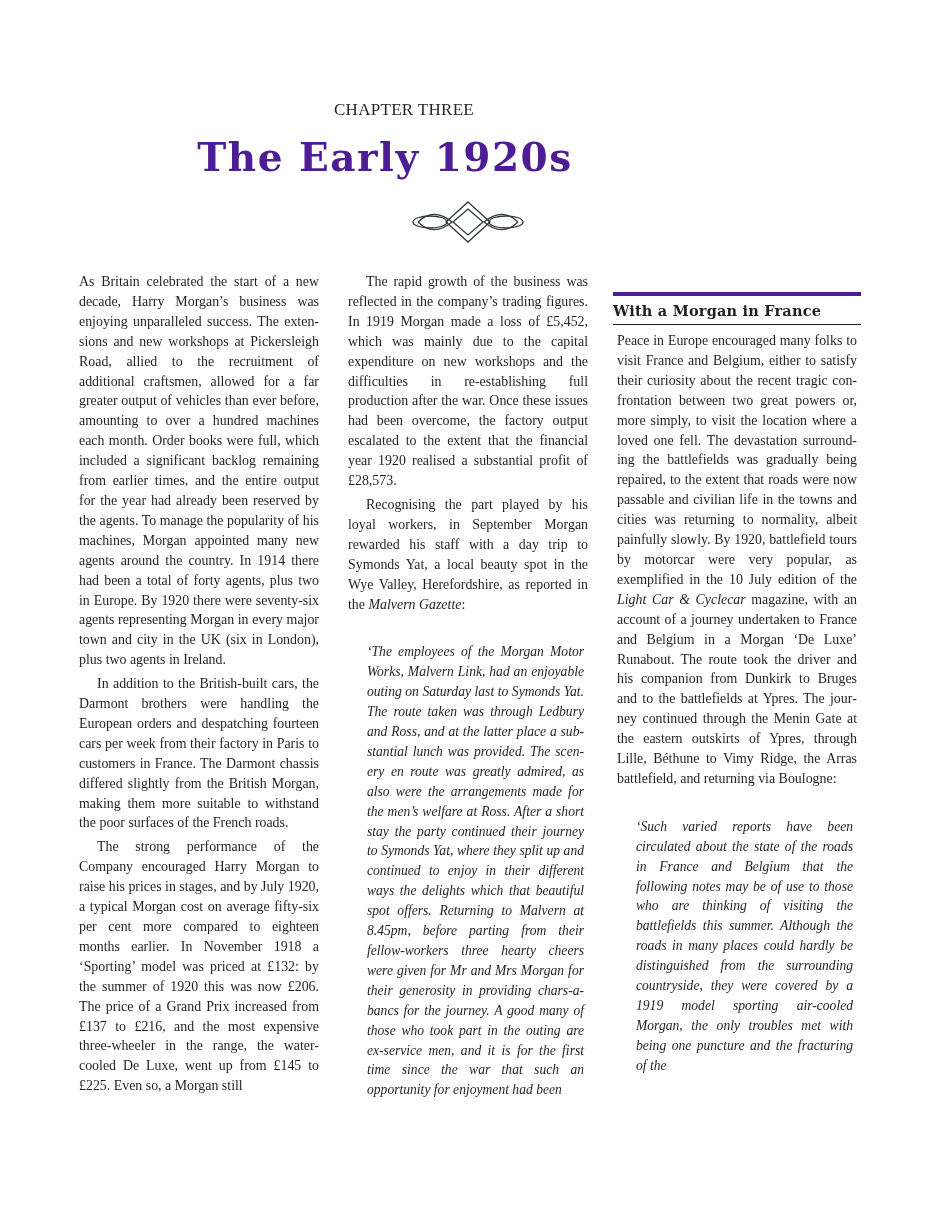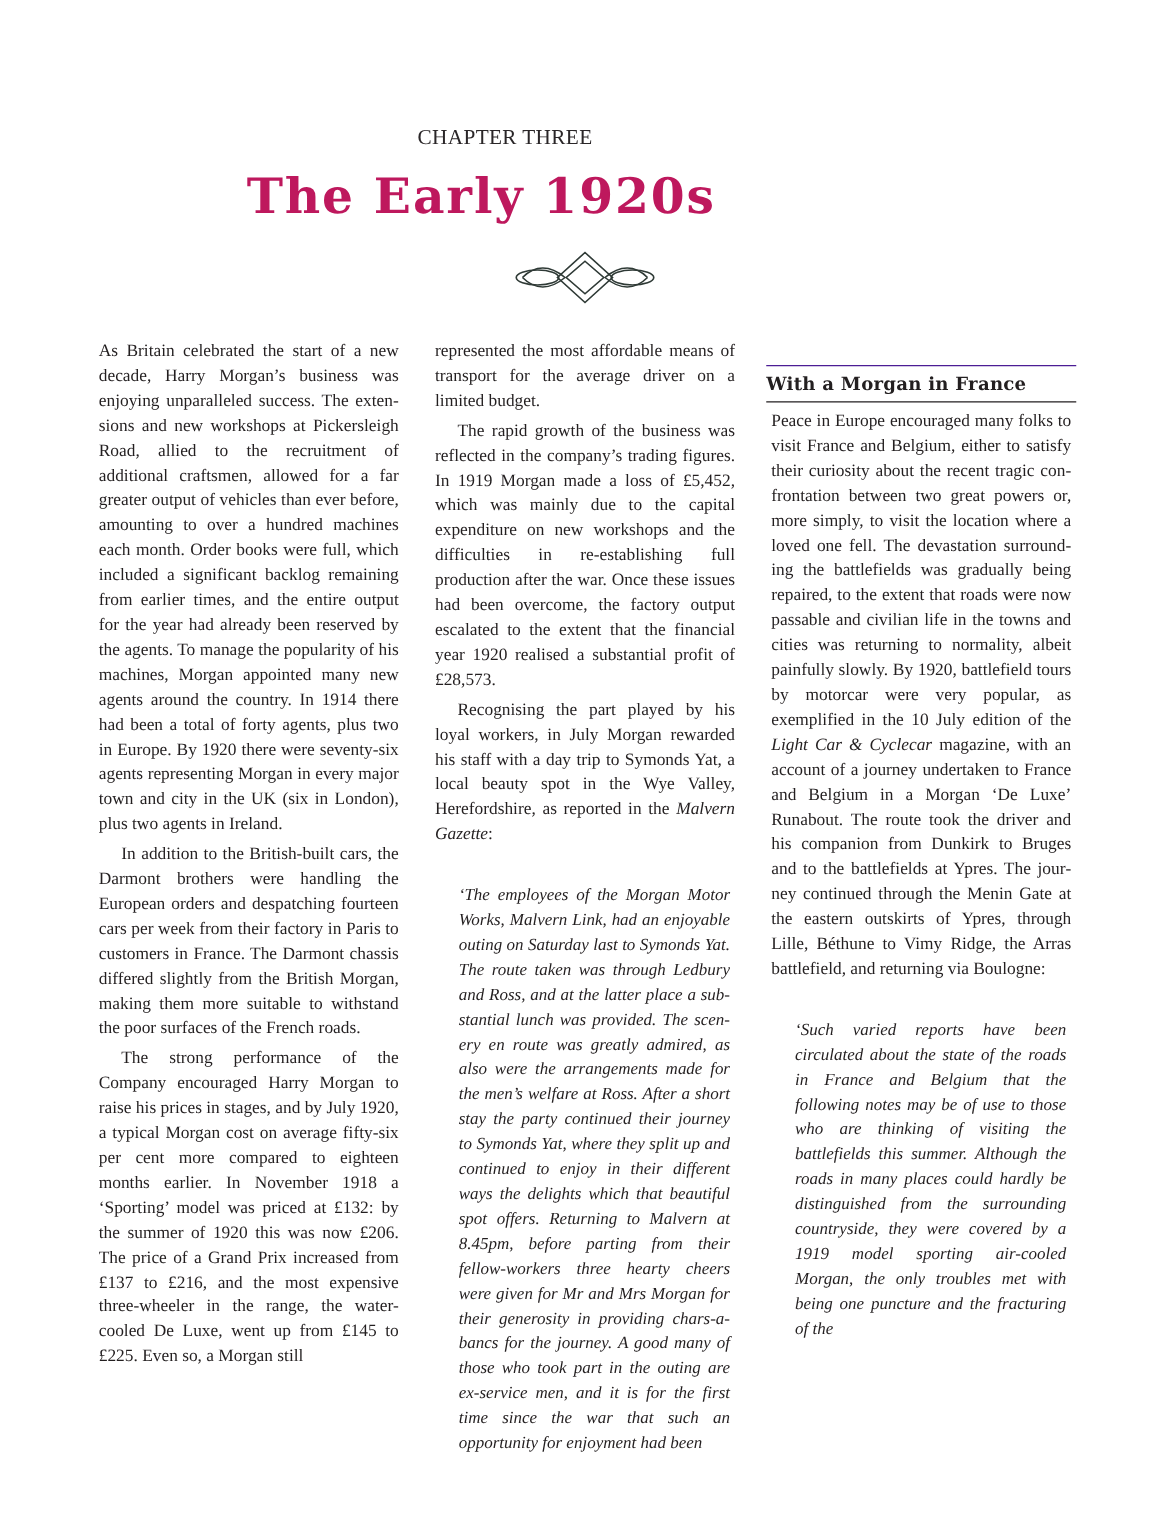--- a/index.html
+++ b/index.html
@@ -1,28 +1,28 @@
 <!DOCTYPE html>
 <html><head>
 <meta charset="utf-8">
 <style>
   html, body { margin: 0; padding: 0; background: #ffffff; }
   body { width: 930px; height: 1212px; position: relative; overflow: hidden; color: #231f20; font-family: "Liberation Serif", "DejaVu Serif", serif; }
   .chapter-label { position: absolute; top: 100px; left: 0; width: 808px; text-align: center; font-size: 17px; letter-spacing: 0.3px; color: #2a2628; }
-  .chapter-title { position: absolute; top: 134px; left: 0; width: 770px; text-align: center; font-family: "DejaVu Serif", serif; font-weight: bold; font-size: 39px; letter-spacing: 1.5px; color: #be185d; }
+  .chapter-title { position: absolute; top: 134px; left: 0; width: 770px; text-align: center; font-family: "DejaVu Serif", serif; font-weight: bold; font-size: 39px; letter-spacing: 1.5px; color: #4c1d95; }
   .ornament { position: absolute; top: 200px; left: 410px; width: 116px; height: 44px; }
   .col { position: absolute; top: 268px; width: 248px; font-size: 13.9px; line-height: 19.9px; text-align: justify; hyphens: manual; }
   .col1 { left: 75px; }
   .col2 { left: 344px; }
   .col3 { left: 613px; }
   .col p { margin: 4px; }
   .col p.indent { text-indent: 18px; }
   .quote { font-style: italic; padding-left: 19px; padding-right: 4px; font-size: 13.6px; line-height: 19.9px; text-align: justify; margin: 0; }
   .q-gap { height: 20px; }
-  .heading-block { border-top: 1px solid #4c1d95; border-bottom: 1px solid #231f20; margin: 24px 0 6px 0; padding: 5px 0 3px 0; }
+  .heading-block { border-top: 4px solid #4c1d95; border-bottom: 1px solid #231f20; margin: 24px 0 6px 0; padding: 5px 0 3px 0; }
   .heading-block h2 { margin: 0; font-family: "DejaVu Serif", serif; font-size: 14.5px; font-weight: bold; line-height: 20px; letter-spacing: 0.2px; }
   em { font-style: italic; }
 </style>
 </head>
 <body>
 
 <div class="chapter-label">CHAPTER THREE</div>
 <div class="chapter-title">The Early 1920s</div>
 
 <svg class="ornament" viewBox="0 0 116 44">
@@ -36,23 +36,22 @@
   </g>
 </svg>
 
 <div class="col col1">
   <p>As Britain celebrated the start of a new decade, Harry Morgan’s business was enjoying unparalleled success. The exten­sions and new workshops at Pickersleigh Road, allied to the recruitment of additional craftsmen, allowed for a far greater output of vehicles than ever before, amounting to over a hundred machines each month. Order books were full, which included a significant backlog remaining from earlier times, and the entire output for the year had already been reserved by the agents. To manage the popularity of his machines, Morgan appointed many new agents around the country. In 1914 there had been a total of forty agents, plus two in Europe. By 1920 there were seventy-six agents rep­resenting Morgan in every major town and city in the UK (six in London), plus two agents in Ireland.</p>
   <p class="indent">In addition to the British-built cars, the Darmont brothers were handling the European orders and despatching fourteen cars per week from their fac­tory in Paris to customers in France. The Darmont chassis differed slightly from the British Morgan, making them more suitable to withstand the poor surfaces of the French roads.</p>
   <p class="indent">The strong performance of the Company encouraged Harry Morgan to raise his prices in stages, and by July 1920, a typical Morgan cost on average fifty-six per cent more compared to eigh­teen months earlier. In November 1918 a ‘Sporting’ model was priced at £132: by the summer of 1920 this was now £206. The price of a Grand Prix increased from £137 to £216, and the most expen­sive three-wheeler in the range, the water-cooled De Luxe, went up from £145 to £225. Even so, a Morgan still</p>
 </div>
 
 <div class="col col2">
-  <p>represented the most affordable means of transport for the average driver on a limited budget.</p>
   <p class="indent">The rapid growth of the business was reflected in the company’s trading figures. In 1919 Morgan made a loss of £5,452, which was mainly due to the capital expenditure on new workshops and the difficulties in re-establishing full production after the war. Once these issues had been overcome, the factory output escalated to the extent that the financial year 1920 realised a substantial profit of £28,573.</p>
-  <p class="indent"><span>Recognising the part played by his loyal workers, in July Morgan rewarded his staff with a day trip to Symonds Yat, a local beauty spot in the Wye Valley, Herefordshire, as reported in the </span><em>Malvern Gazette</em><span>:</span></p>
+  <p class="indent"><span>Recognising the part played by his loyal workers, in September Morgan rewarded his staff with a day trip to Symonds Yat, a local beauty spot in the Wye Valley, Herefordshire, as reported in the </span><em>Malvern Gazette</em><span>:</span></p>
   <div class="q-gap"></div>
   <p class="quote">‘The employees of the Morgan Motor Works, Malvern Link, had an enjoyable outing on Saturday last to Symonds Yat. The route taken was through Ledbury and Ross, and at the latter place a sub­stantial lunch was provided. The scen­ery en route was greatly admired, as also were the arrangements made for the men’s welfare at Ross. After a short stay the party continued their journey to Symonds Yat, where they split up and continued to enjoy in their different ways the delights which that beautiful spot offers. Returning to Malvern at 8.45pm, before parting from their fellow-workers three hearty cheers were given for Mr and Mrs Morgan for their generosity in providing chars-a-bancs for the journey. A good many of those who took part in the outing are ex-service men, and it is for the first time since the war that such an opportunity for enjoyment had been</p>
 </div>
 
 <div class="col col3">
   <div class="heading-block">
     <h2>With a Morgan in France</h2>
   </div>
   <p><span>Peace in Europe encouraged many folks to visit France and Belgium, either to satisfy their curiosity about the recent tragic con­frontation between two great powers or, more simply, to visit the location where a loved one fell. The devastation surround­ing the battlefields was gradually being repaired, to the extent that roads were now passable and civilian life in the towns and cities was returning to normality, albeit painfully slowly. By 1920, battlefield tours by motorcar were very popular, as exemplified in the 10 July edition of the </span><em>Light Car &amp; Cyclecar</em><span> magazine, with an account of a journey undertaken to France and Belgium in a Morgan ‘De Luxe’ Runabout. The route took the driver and his companion from Dunkirk to Bruges and to the battlefields at Ypres. The jour­ney continued through the Menin Gate at the eastern outskirts of Ypres, through Lille, Béthune to Vimy Ridge, the Arras battlefield, and returning via Boulogne:</span></p>
   <div class="q-gap"></div>

